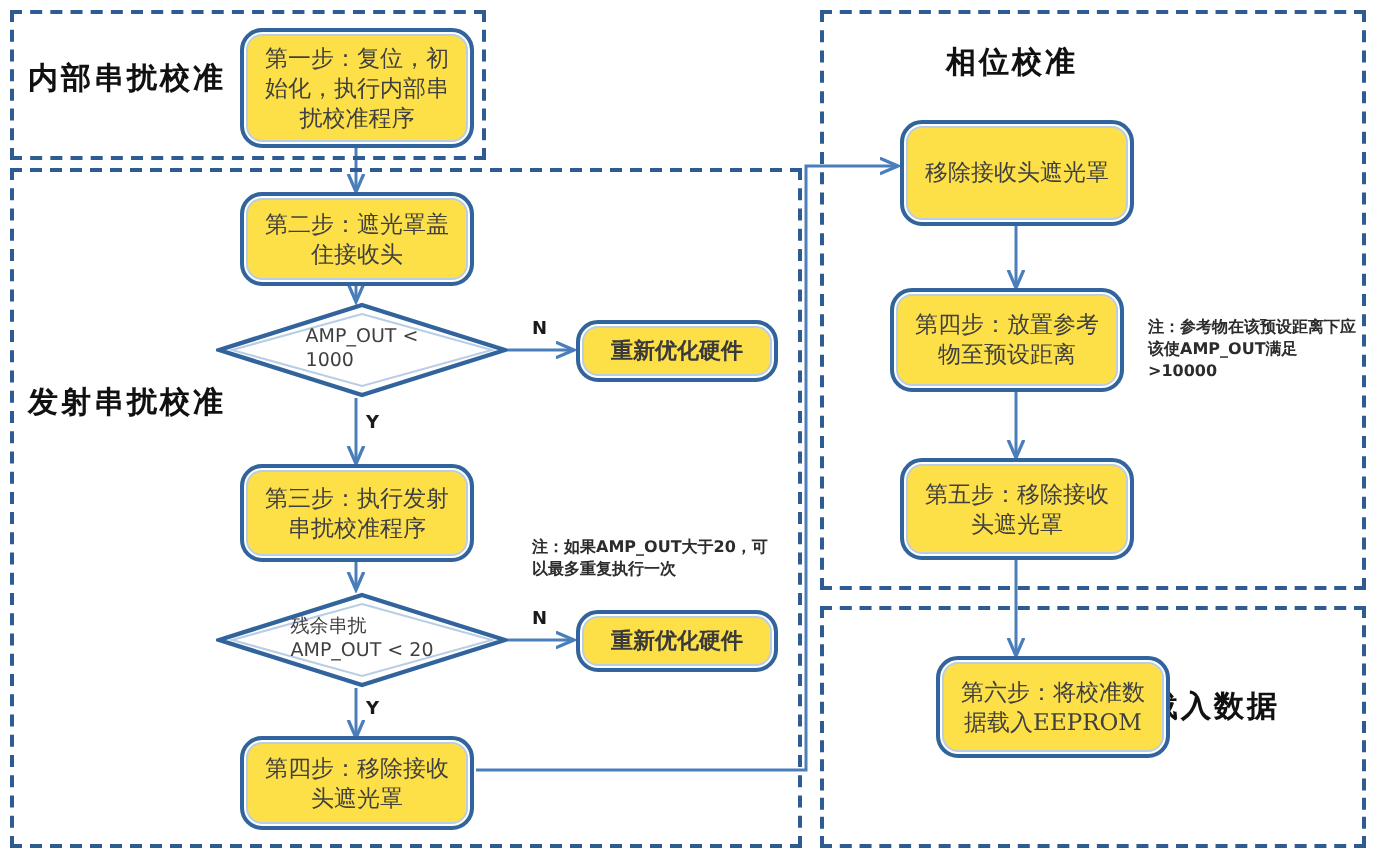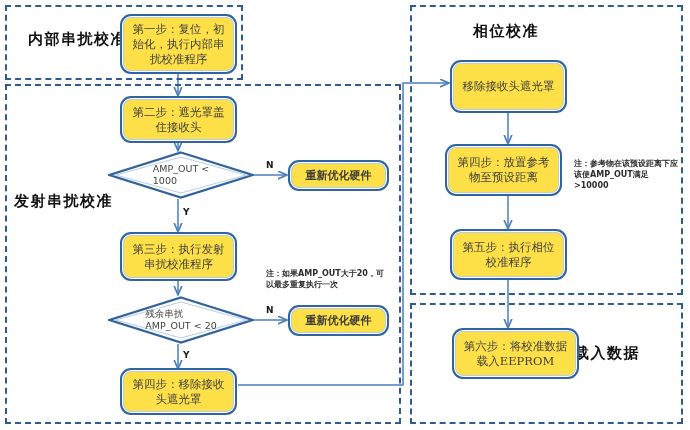--- a/index.html
+++ b/index.html
@@ -138,21 +138,21 @@
 
       <line x1="508" y1="113" x2="508" y2="143" marker-end="url(#arrow)"></line>
 
       <line x1="508" y1="196" x2="508" y2="228" marker-end="url(#arrow)"></line>
 
       <line x1="508" y1="280" x2="508" y2="327" marker-end="url(#arrow)"></line>
     </g>
   </svg>
 
   <div class="panel" style="left:5px; top:5px; width:238px; height:75px;"></div>
-  <div class="panel-label" style="left:28px; top:30px;">内部串扰校准</div>
+  <div class="panel-label" style="left:14px; top:30px;">内部串扰校准</div>
 
   <div class="panel" style="left:5px; top:84px; width:396px; height:340px;"></div>
   <div class="panel-label" style="left:14px; top:192px;">发射串扰校准</div>
 
   <div class="panel" style="left:410px; top:5px; width:273px; height:290px;"></div>
   <div class="panel-label" style="left:473px; top:22px;">相位校准</div>
 
   <div class="panel" style="left:410px; top:303px; width:273px; height:121px;"></div>
   <div class="panel-label" style="left:574px; top:344px;">载入数据</div>
 
@@ -165,23 +165,23 @@
   <div class="node" style="left:120px; top:368px; width:117px; height:47px;">第四步：移除接收头遮光罩</div>
 
   <div class="node plain" style="left:288px; top:160px; width:101px; height:31px;">重新优化硬件</div>
 
   <div class="node plain" style="left:288px; top:305px; width:101px; height:31px;">重新优化硬件</div>
 
   <div class="node" style="left:450px; top:60px; width:117px; height:53px;">移除接收头遮光罩</div>
 
   <div class="node" style="left:445px; top:144px; width:117px; height:52px;">第四步：放置参考物至预设距离</div>
 
-  <div class="node" style="left:450px; top:229px; width:117px; height:51px;">第五步：执行相位校准程序</div>
-
-  <div class="node" style="left:452px; top:328px; width:127px; height:51px;">第六步：将校准数据载入EEPROM</div>
+  <div class="node" style="left:450px; top:229px; width:117px; height:51px;">第五步：移除接收头遮光罩</div>
+
+  <div class="node" style="left:468px; top:328px; width:117px; height:51px;">第六步：将校准数据载入EEPROM</div>
 
   <div class="decision" style="left:108px; top:151px; width:146px; height:48px;">
     <svg width="146" height="48" viewBox="0 0 146 48" xmlns="http://www.w3.org/2000/svg">
       <polygon points="73,1.5 144.5,24 73,46.5 1.5,24" fill="#ffffff" stroke="#31639c" stroke-width="2.2"></polygon>
       <polygon points="73,6 138,24 73,42 8,24" fill="none" stroke="#b9cde5" stroke-width="1"></polygon>
     </svg>
     <div class="dtext">
       <div>AMP_OUT &lt;</div>
       <div>1000</div>
     </div>

